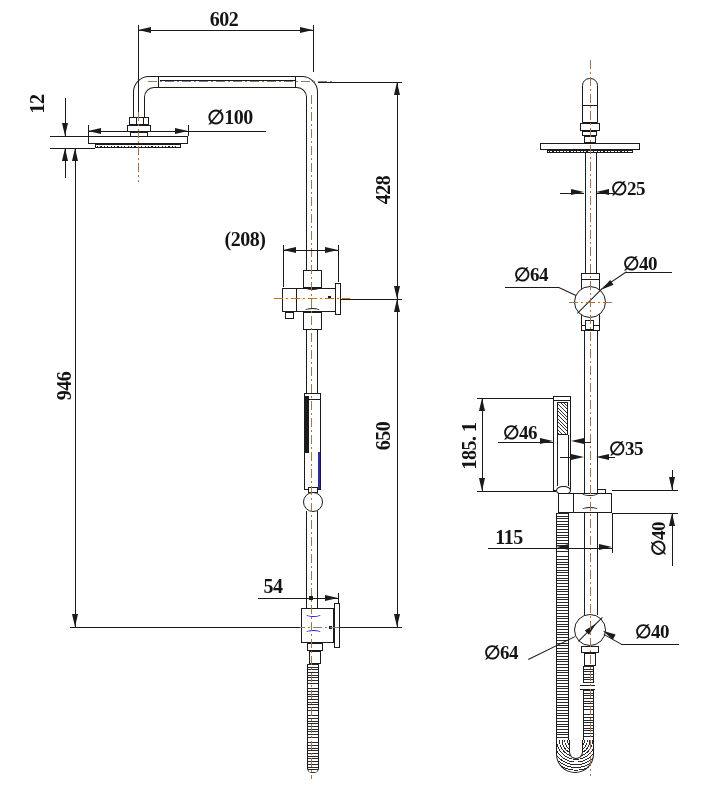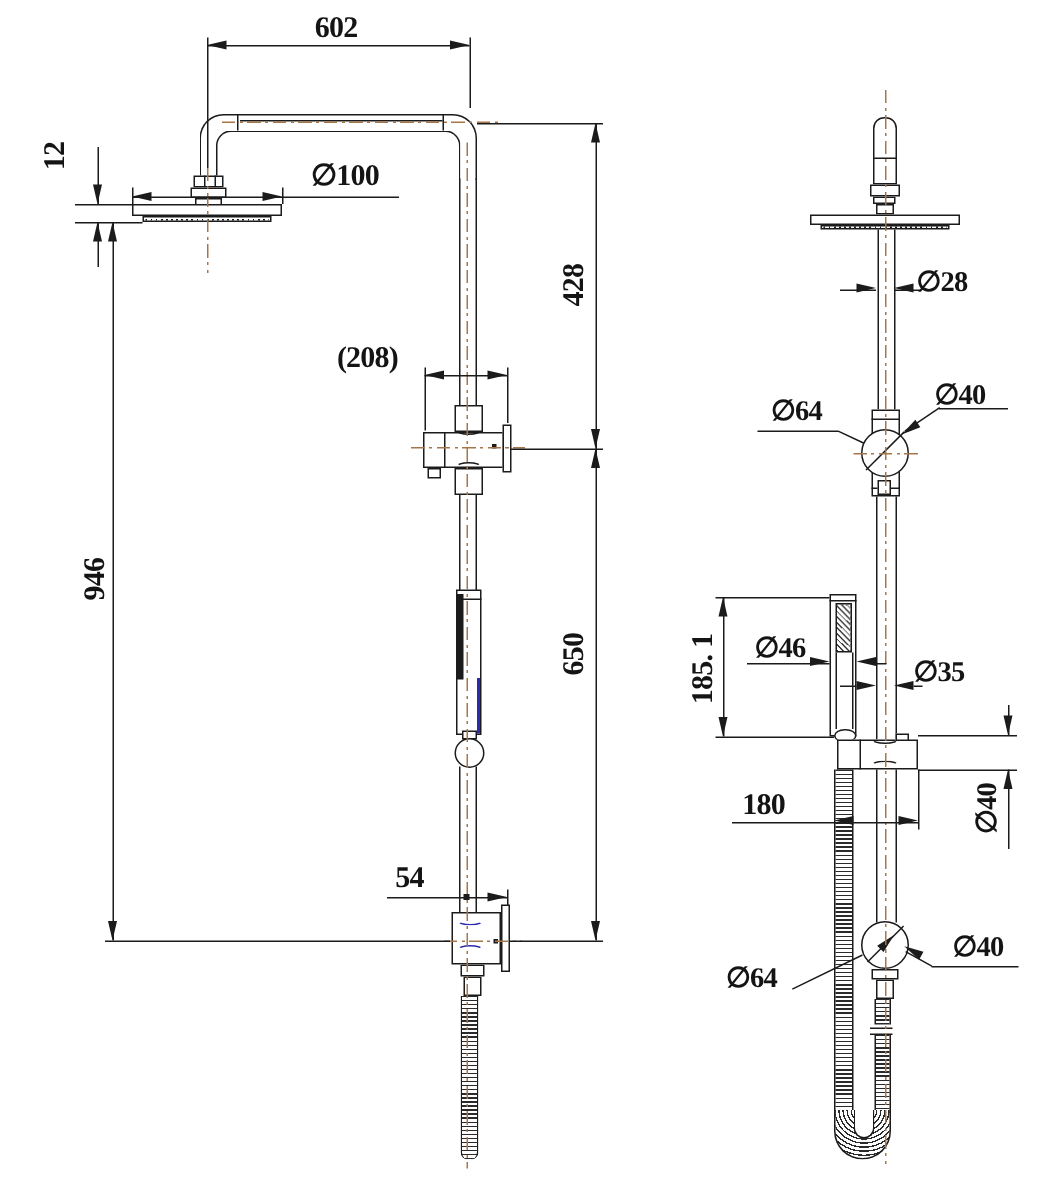--- a/index.html
+++ b/index.html
@@ -203,21 +203,21 @@
     <div class="ribs" style="left:556px;top:512.5px;width:12.5px;height:232px;"></div>
     <div style="position:absolute;left:556px;top:740px;width:38px;height:33px;box-sizing:border-box;border:1px solid #1b1b1b;border-top:none;border-radius:0 0 19px 19px;background:repeating-radial-gradient(circle at 19px 0px,#2a2a2a 0 0.9px,#fdfdfd 0.9px 2.7px);"></div>
     <div style="position:absolute;left:568.5px;top:740px;width:14.5px;height:19px;box-sizing:border-box;border:1px solid #1b1b1b;border-top:none;border-radius:0 0 7px 7px;background:#fff;"></div>
 
     <div class="clv" style="left:589.6px;top:60px;height:716px;"></div>
 
     <div class="ln" style="left:560px;top:192.5px;width:24px;height:1px;"></div>
     <div class="arr a-r" style="left:571px;top:189.3px;"></div>
     <div class="ln" style="left:596px;top:192.5px;width:18px;height:1px;"></div>
     <div class="arr a-l" style="left:596px;top:189.3px;"></div>
-    <div class="txt sm" style="left:628px;top:188px;">∅28</div>
+    <div class="txt sm" style="left:628px;top:188px;">∅25</div>
 
     <div class="ln" style="left:505px;top:287px;width:54px;height:1px;"></div>
     <div class="ln rot" style="left:559px;top:287px;width:19px;height:1px;transform:rotate(25deg);"></div>
     <div class="txt sm" style="left:531px;top:274px;">∅64</div>
 
     <div class="ln" style="left:626px;top:271.5px;width:46px;height:1px;"></div>
     <div class="ln rot" style="left:603px;top:287px;width:28px;height:1px;transform:rotate(-34deg);"></div>
     <div class="arr a-l" style="left:600px;top:283px;transform:rotate(-34deg);"></div>
     <div class="txt sm" style="left:640px;top:263px;">∅40</div>
 
@@ -245,21 +245,21 @@
     <div class="ln" style="left:671.5px;top:470px;width:1px;height:20px;"></div>
     <div class="arr a-d" style="left:668.5px;top:477px;"></div>
     <div class="ln" style="left:671.5px;top:512.5px;width:1px;height:53px;"></div>
     <div class="arr a-u" style="left:668.5px;top:512.5px;"></div>
     <div class="rtxt sm" style="left:658px;top:539px;">∅40</div>
 
     <div class="ln" style="left:488px;top:547.5px;width:124px;height:1px;"></div>
     <div class="arr a-l" style="left:556px;top:544.3px;"></div>
     <div class="arr a-r" style="left:599px;top:544.3px;"></div>
     <div class="ln" style="left:612px;top:513px;width:1px;height:40px;"></div>
-    <div class="txt" style="left:509px;top:537px;">180</div>
+    <div class="txt" style="left:509px;top:537px;">115</div>
 
     <div class="ln rot" style="left:528px;top:659px;width:52px;height:1px;transform:rotate(-26deg);"></div>
     <div class="txt sm" style="left:501px;top:652px;">∅64</div>
 
     <div class="ln" style="left:621px;top:643.5px;width:58px;height:1px;"></div>
     <div class="ln rot" style="left:604px;top:634px;width:20px;height:1px;transform:rotate(29deg);"></div>
     <div class="arr a-l" style="left:602px;top:630.5px;transform:rotate(29deg);"></div>
     <div class="txt sm" style="left:652px;top:631px;">∅40</div>
   </div>
 

